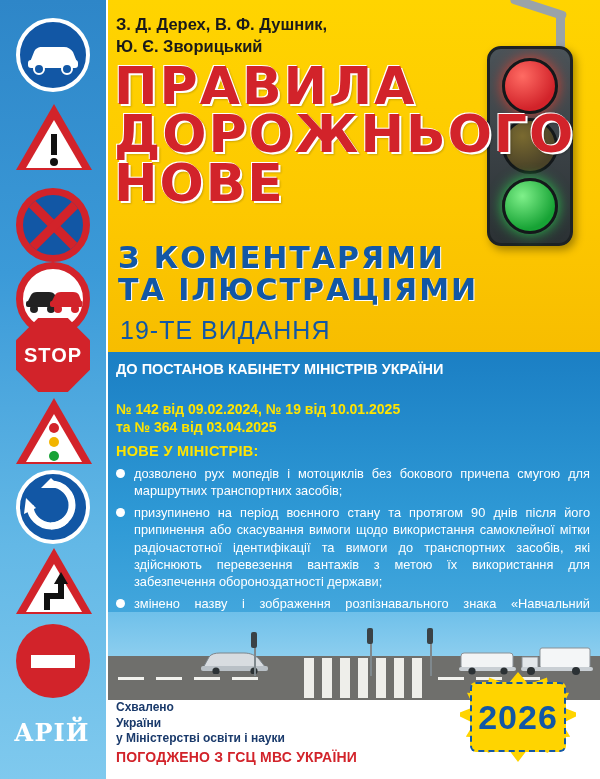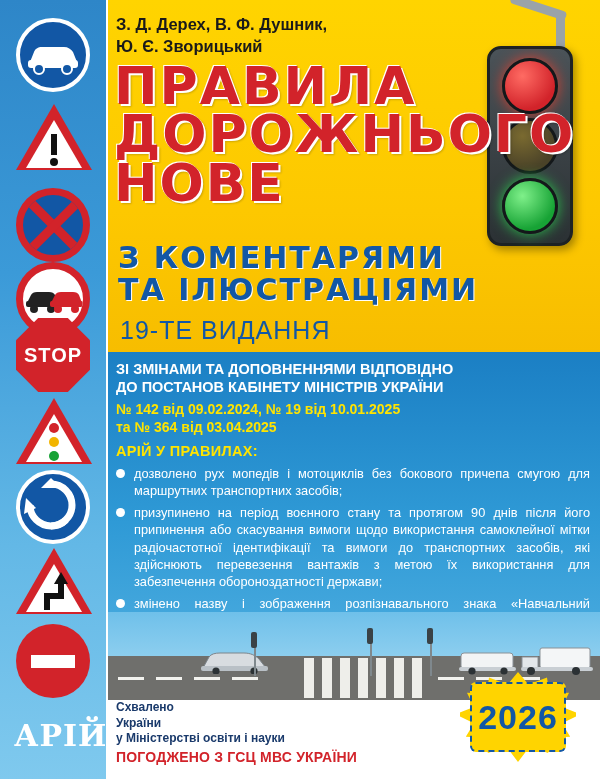--- a/index.html
+++ b/index.html
@@ -179,21 +179,21 @@
   .approve {
     position: absolute; left: 116px; top: 700px; width: 300px;
     color: #1a3a6b; font-size: 12px; font-weight: bold; line-height: 1.3;
   }
   .agreed {
     position: absolute; left: 116px; top: 749px;
     color: #d2232a; font-weight: bold; font-size: 14px; letter-spacing: .2px;
   }
   .publisher {
     position: absolute; left: 14px; top: 718px; width: 92px;
-    color: #ffffff; font-weight: bold; font-size: 30px;
+    color: #ffffff; font-weight: bold; font-size: 24px;
     font-family: "DejaVu Serif", serif; letter-spacing: 1px;
   }
   .footer-white {
     position: absolute; left: 108px; top: 694px; width: 492px; height: 85px;
     background: #ffffff;
   }
 </style>
 </head>
 <body>
 
@@ -315,30 +315,29 @@
   </div>
 
   <div class="title-sub">
     <div>З  КОМЕНТАРЯМИ</div>
     <div>ТА ІЛЮСТРАЦІЯМИ</div>
   </div>
 
   <div class="edition">19-ТЕ ВИДАННЯ</div>
 
   <div class="changes">
-    <div>ЗІ ЗМІНАМИ ТА ДОПОВНЕННЯМИ ВІДПОВІДНО</div>
     <div>ДО ПОСТАНОВ КАБІНЕТУ МІНІСТРІВ УКРАЇНИ</div>
   </div>
 
   <div class="decrees">
     <div>№ 142 від 09.02.2024, № 19 від 10.01.2025</div>
     <div>та № 364 від 03.04.2025</div>
   </div>
 
-  <div class="newrules-head">АРІЙ У ПРАВИЛАХ:</div>
+  <div class="newrules-head">НОВЕ У МІНІСТРІВ:</div>
 
   <ul class="bullets">
     <li>дозволено рух мопедів і мотоциклів без бокового причепа смугою для маршрутних транспортних засобів;</li>
     <li>призупинено на період воєнного стану та протягом 90 днів після його припинення або скасування вимоги щодо використання самоклейної мітки радіочастотної ідентифікації та вимоги до транспортних засобів, які здійснюють перевезення вантажів з метою їх використання для забезпечення обороноздатності держави;</li>
     <li>змінено назву і зображення розпізнавального знака «Навчальний транспортний засіб»</li>
   </ul>
 
   <div class="road-scene">
     <div class="road-sky"></div>
     <div class="road-surface"></div>

